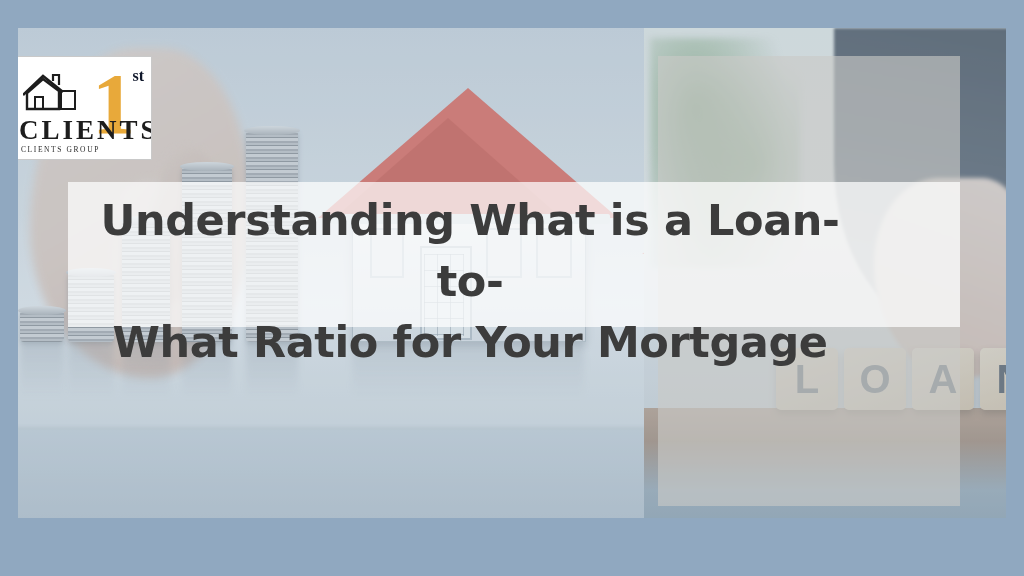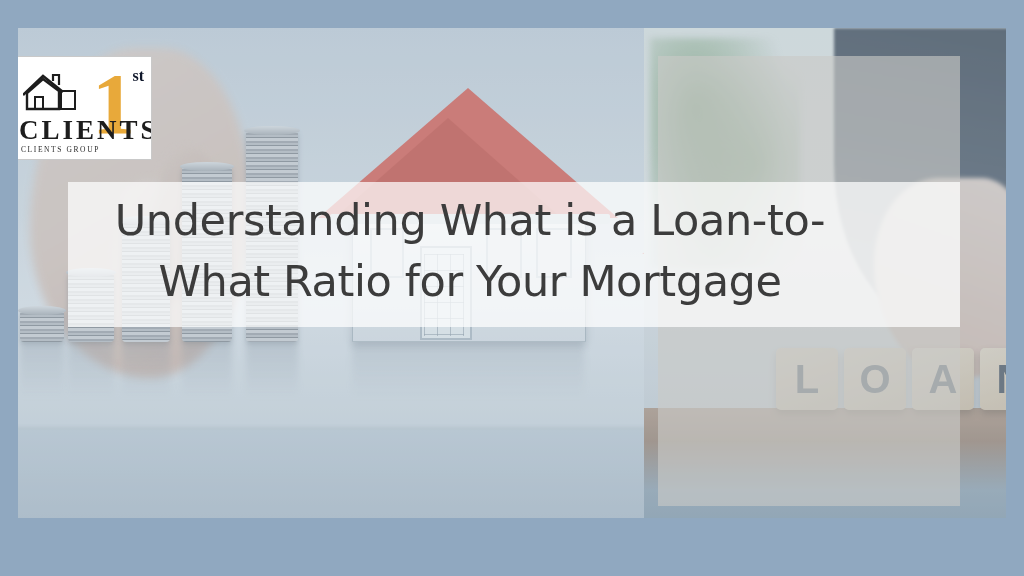--- a/index.html
+++ b/index.html
@@ -348,21 +348,21 @@
   }
   .title-text {
     position: absolute;
     left: 68px;
     top: 190px;
     width: 804px;
     z-index: 21;
     text-align: center;
     color: #3c3c3c;
     font-family: "DejaVu Sans", sans-serif;
-    font-weight: 400;
+    font-weight: 700;
     font-size: 43px;
     line-height: 61px;
     letter-spacing: -0.4px;
   }
 
   
   .logo {
     position: absolute;
     left: 10px;
     top: 56px;

